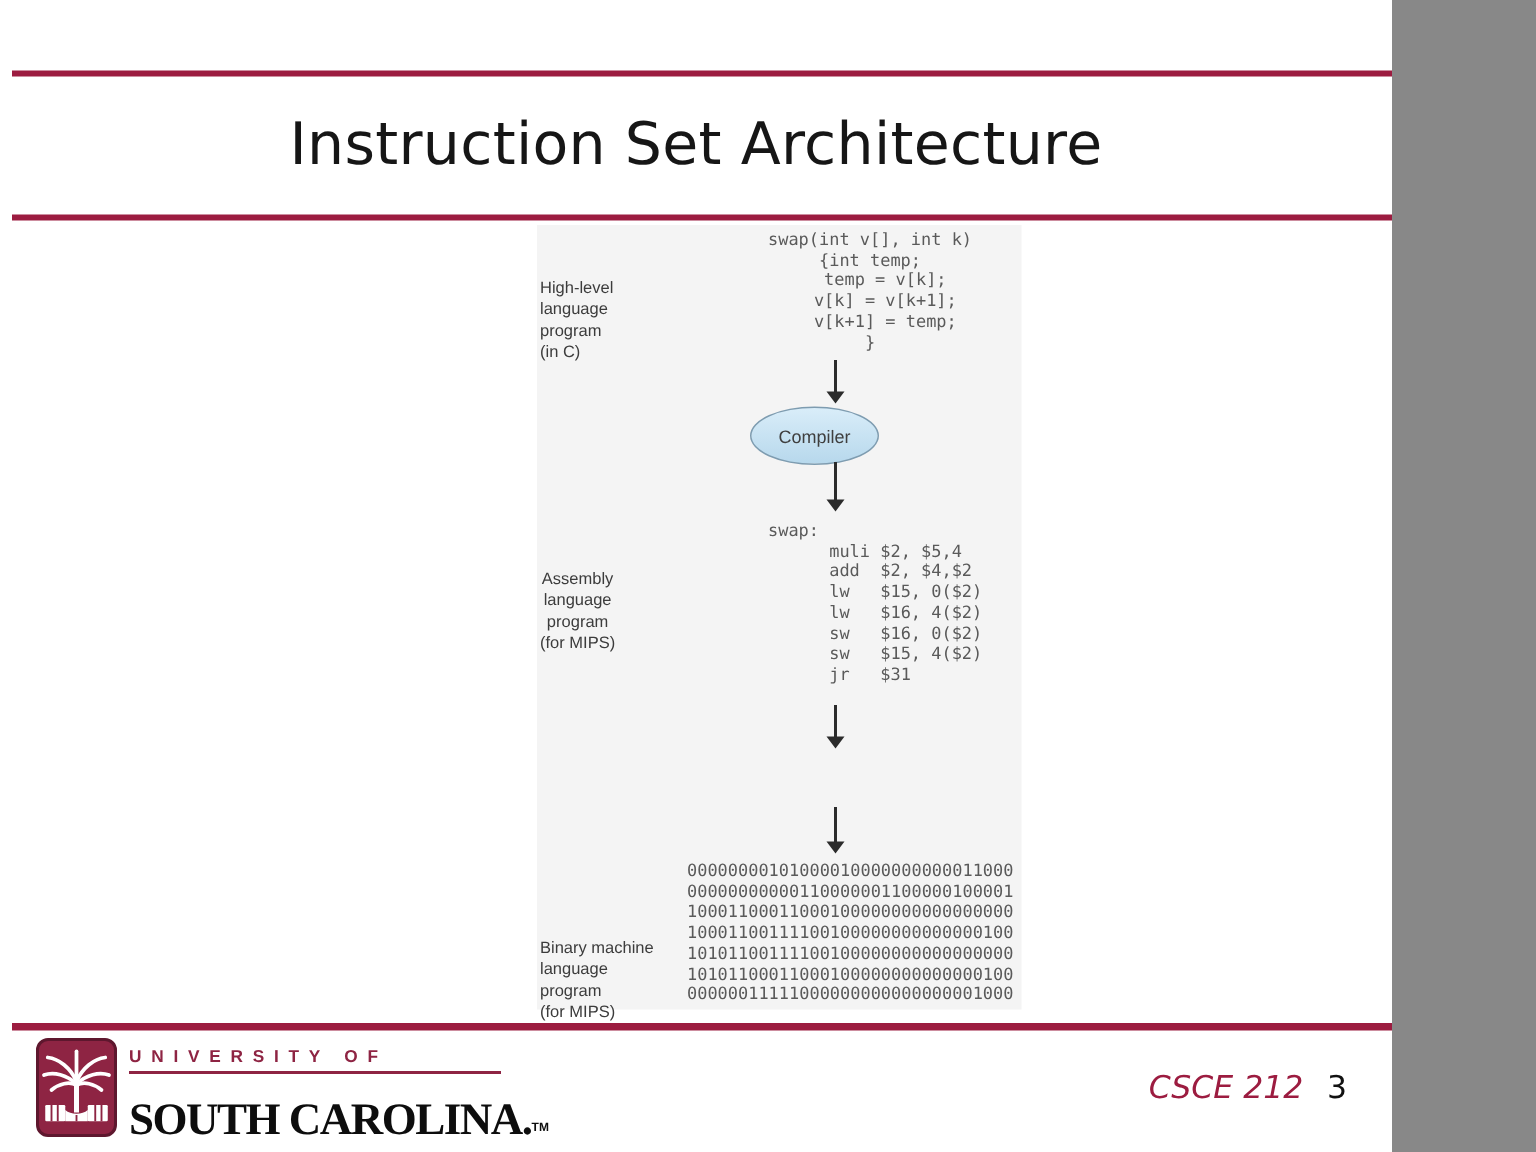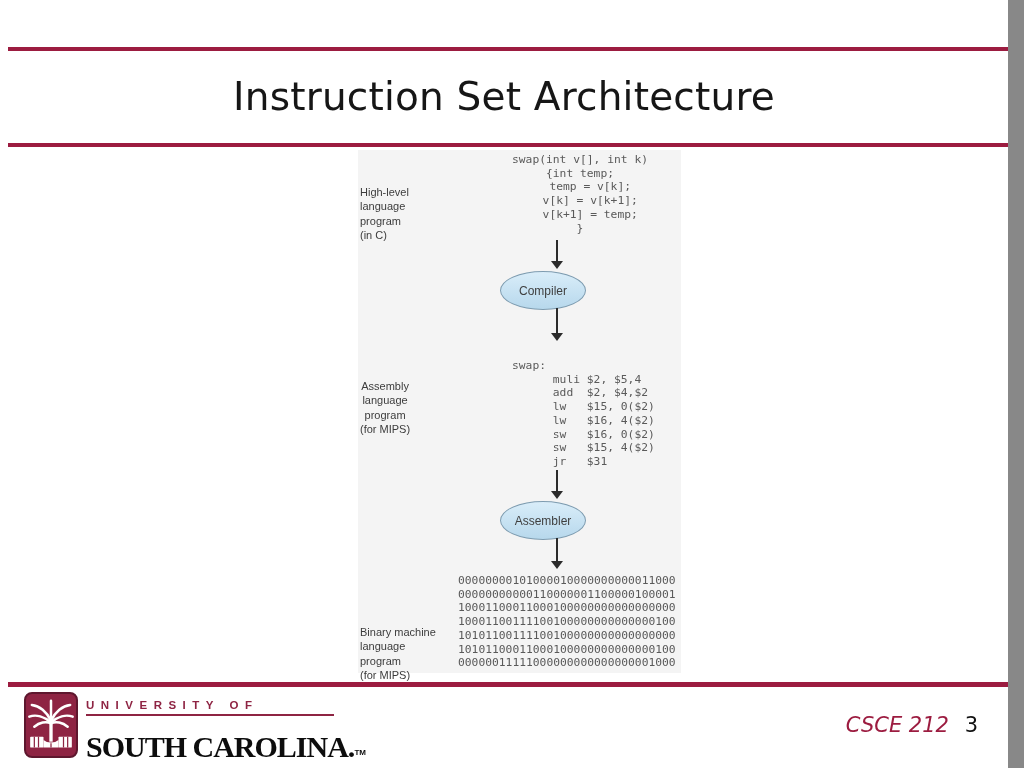--- a/index.html
+++ b/index.html
@@ -1,17 +1,17 @@
 <!DOCTYPE html>
 <html><head>
 <meta charset="utf-8">
 <style>
   html,body{margin:0;padding:0;background:#888;}
   .slide{
-    position:relative;width:1008px;height:768px;background:#ffffff;
+    position:relative;width:928px;height:768px;background:#ffffff;
     overflow:hidden;font-family:"Liberation Sans",sans-serif;
   }
   .rule{position:absolute;left:8px;width:1008px;background:#9c1c40;}
   .rule-top{top:47px;height:4px;}
   .rule-mid{top:143px;height:4px;}
   .rule-bottom{top:682px;height:5px;}
   .title{
     position:absolute;top:74px;left:0;width:100%;text-align:center;
     font-family:"DejaVu Sans","Liberation Sans",sans-serif;
     font-size:39px;color:#161616;letter-spacing:0.2px;
@@ -21,21 +21,21 @@
   .fig-label{
     position:absolute;left:2px;font-size:11px;line-height:14.4px;
     color:#3c3c3c;white-space:pre;margin-top:31px;
   }
   .fig-code{
     position:absolute;font-family:"DejaVu Sans Mono",monospace;
     font-size:11.3px;line-height:13.7px;color:#5a5a5a;white-space:pre;
   }
   .lbl-1{top:4px;} .lbl-2{top:198px;text-align:center;} .lbl-3{top:444px;}
   .code-1{left:154px;top:3px;text-align:center;}
-  .code-2{left:154px;top:209px;}
+  .code-2{left:154px;top:197px;}
   .code-3{left:100px;top:424px;letter-spacing:0px;}
   .vline{position:absolute;left:198px;width:2px;background:#2b2b2b;}
   .vl-1{top:90px;height:22px;} .vl-2{top:158px;height:26px;}
   .vl-3{top:320px;height:22px;} .vl-4{top:388px;height:24px;}
   .ahead{
     position:absolute;left:193px;width:0;height:0;
     border-left:6px solid transparent;border-right:6px solid transparent;
     border-top:8px solid #2b2b2b;
   }
   .ah-1{top:111px;} .ah-2{top:183px;} .ah-3{top:341px;} .ah-4{top:411px;}
@@ -111,21 +111,20 @@
       add  $2, $4,$2
       lw   $15, 0($2)
       lw   $16, 4($2)
       sw   $16, 0($2)
       sw   $15, 4($2)
       jr   $31</div>
 
     <div class="vline vl-3"></div>
     <div class="ahead ah-3"></div>
 
-    <div class="ellipse el-assembler">Assembler</div>
 
     <div class="vline vl-4"></div>
     <div class="ahead ah-4"></div>
 
     <div class="fig-label lbl-3">Binary machine
 language
 program
 (for MIPS)</div>
     <div class="fig-code code-3">00000000101000010000000000011000
 00000000000110000001100000100001

